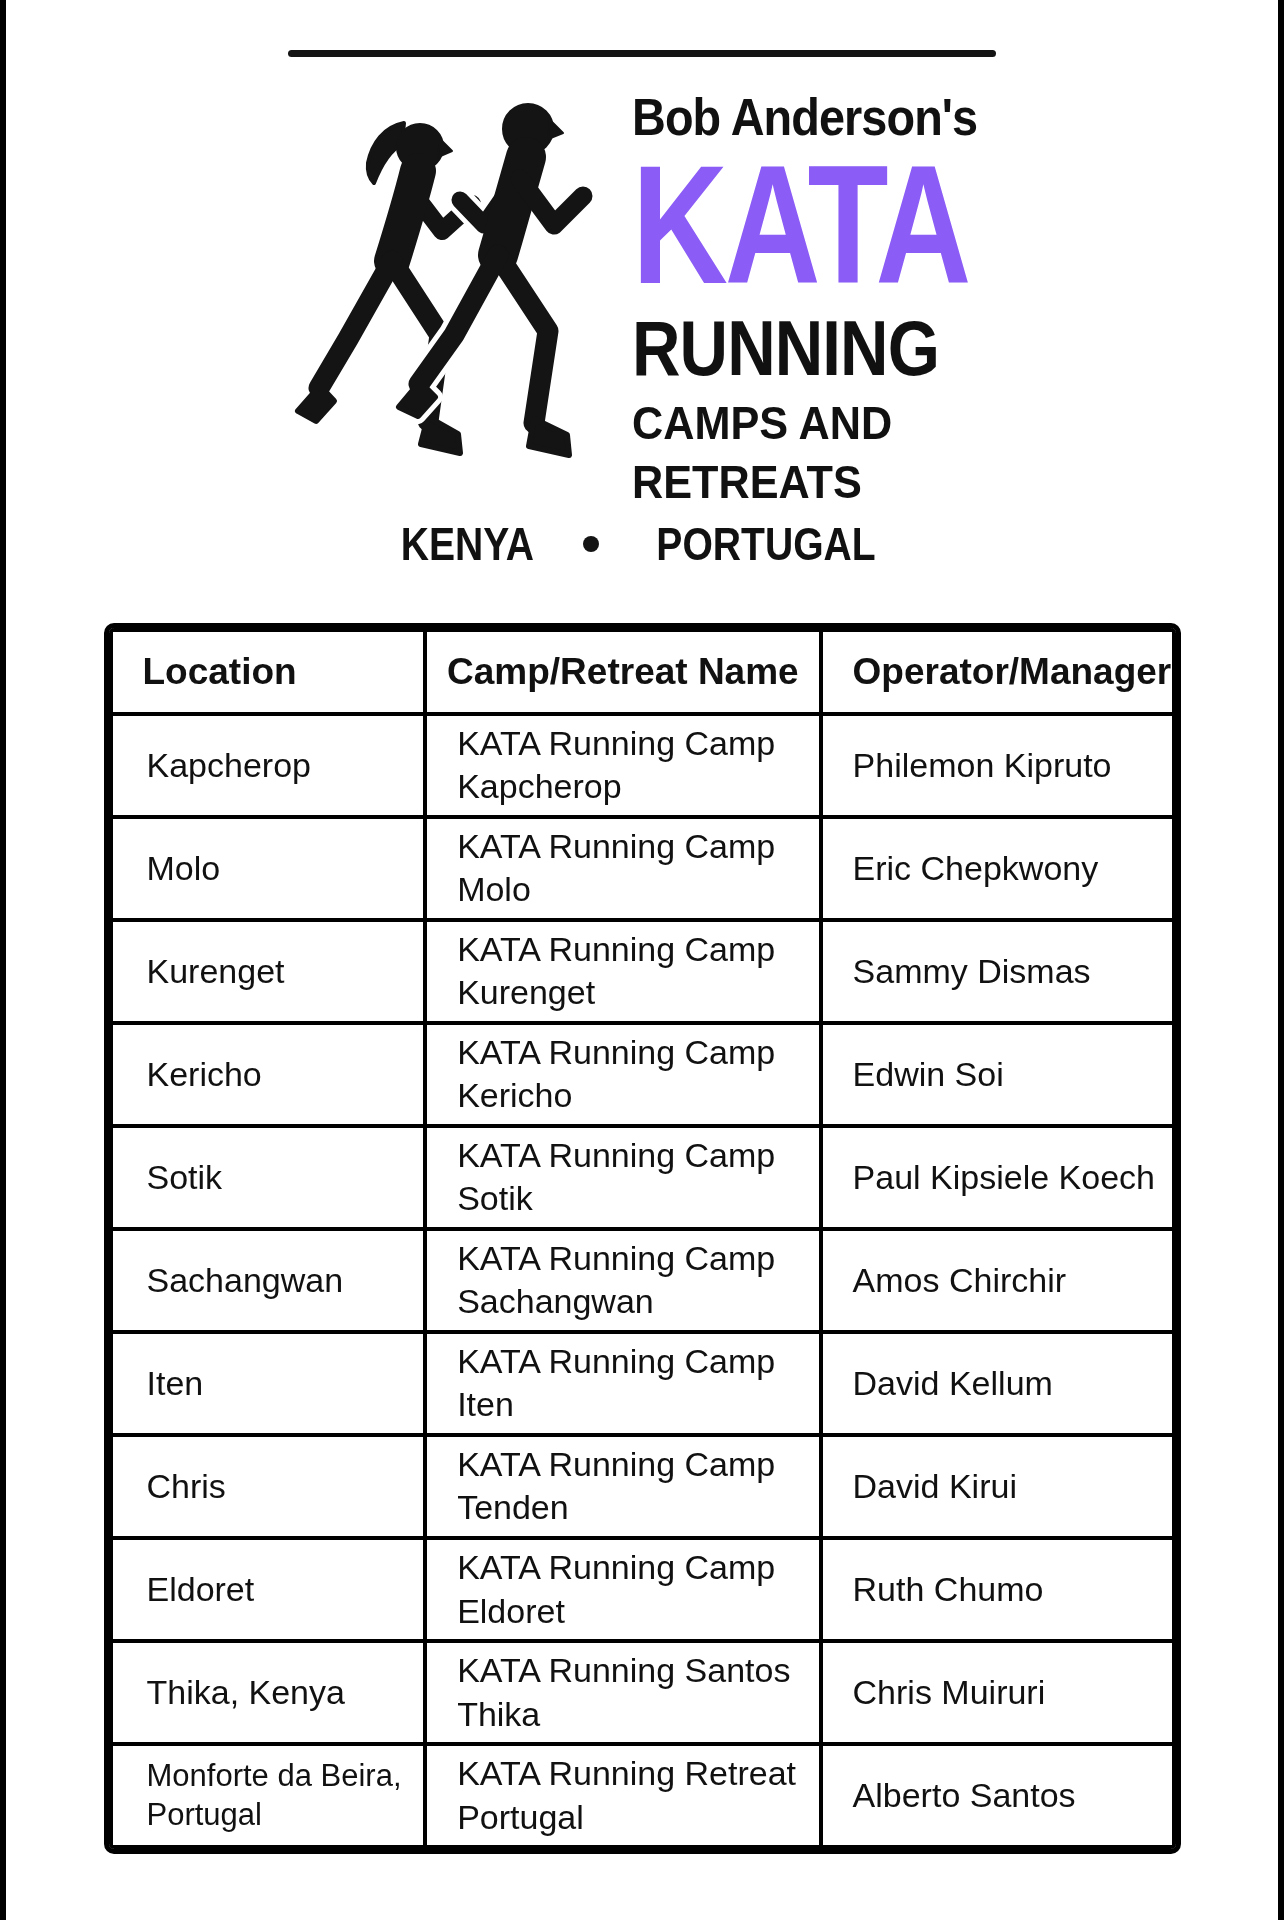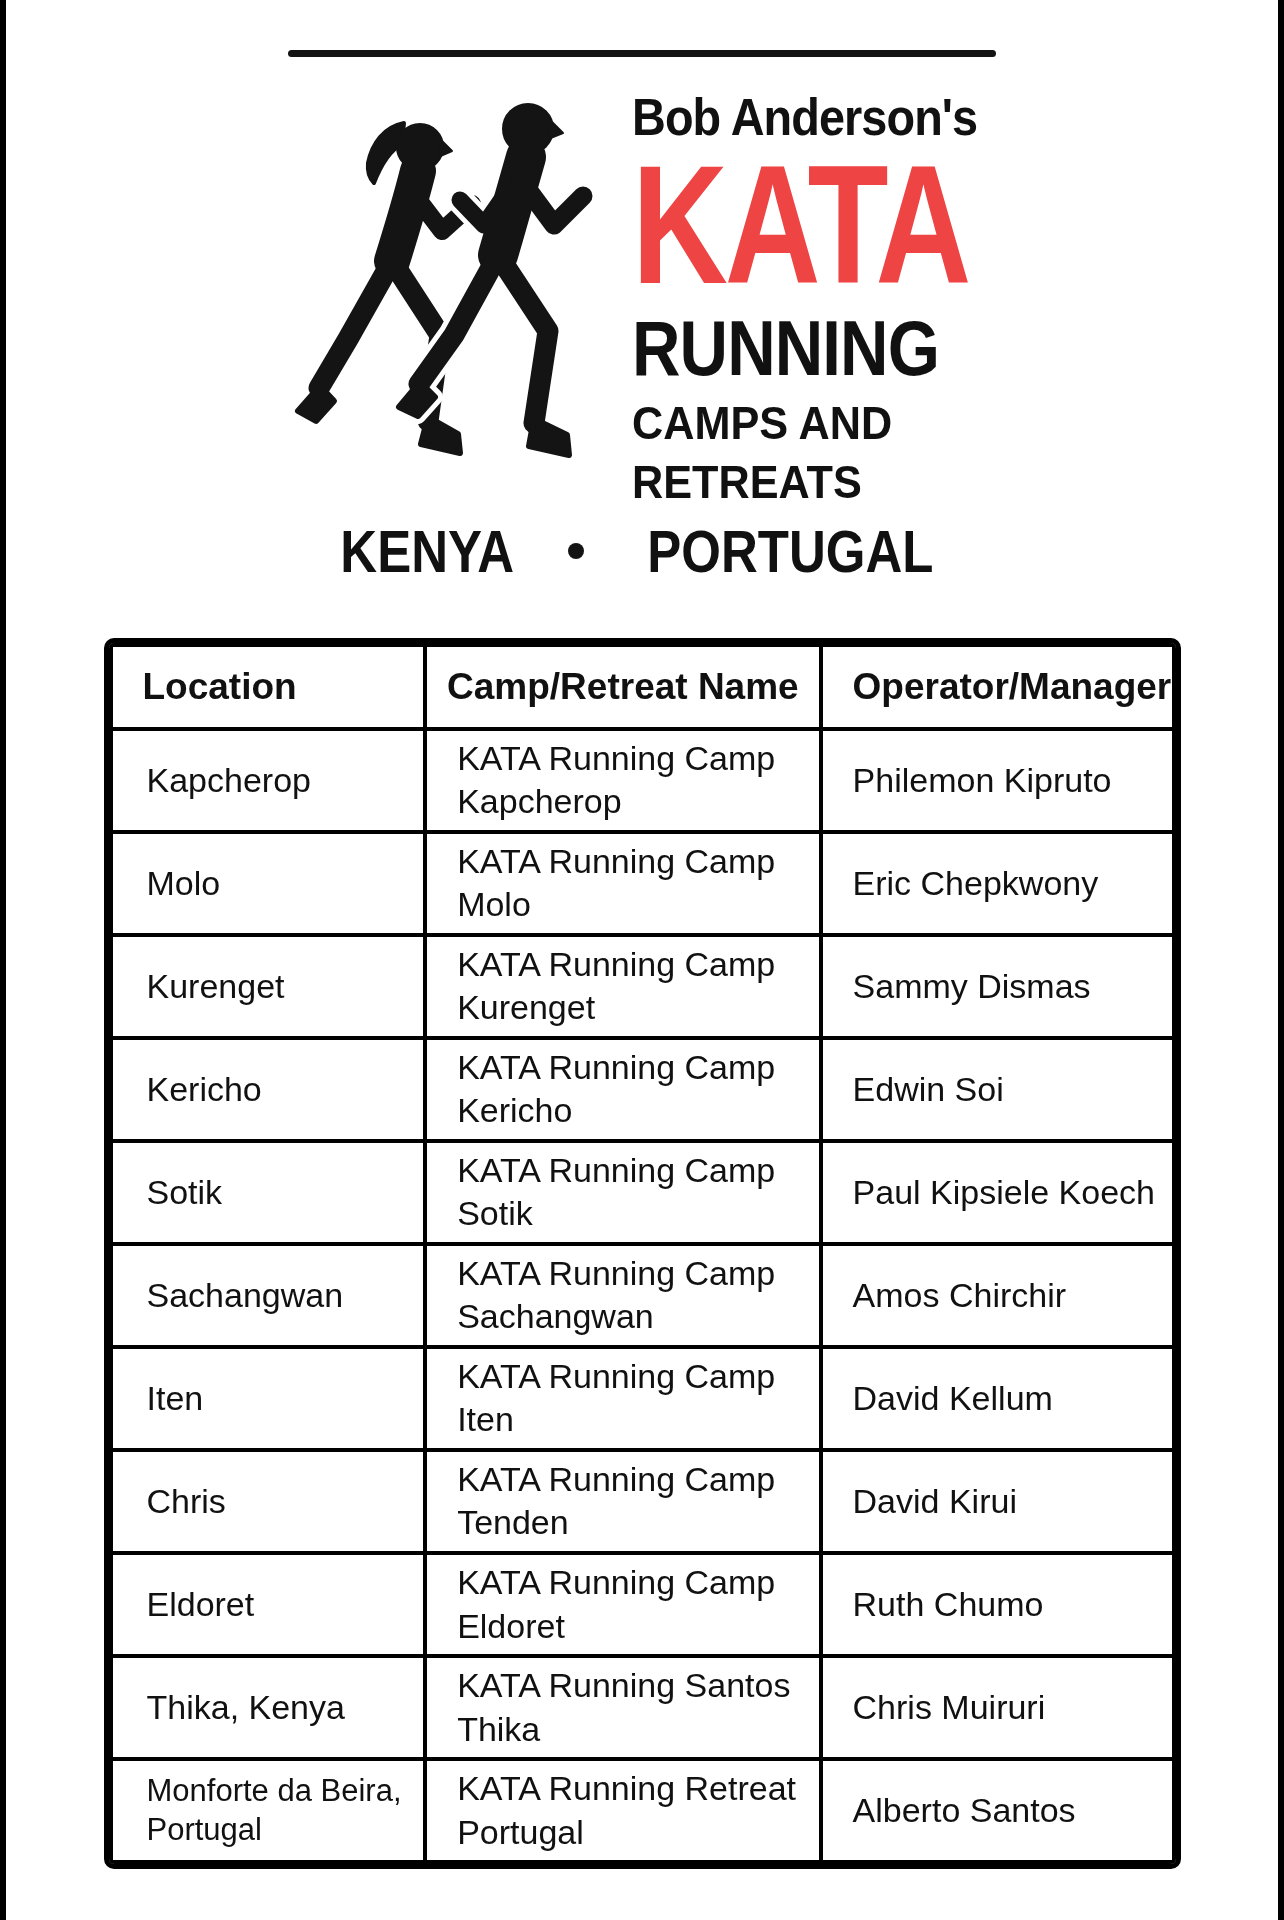--- a/index.html
+++ b/index.html
@@ -19,21 +19,21 @@
   .owner{font-size:52px;font-weight:bold;letter-spacing:-1px;text-decoration:underline;}
   .owner .cx{transform:scaleX(.9);}
   .brand{font-size:168px;font-weight:bold;line-height:.82;margin-top:14px;letter-spacing:-4px;}
   .brand .cx{transform:scaleX(.79);}
   .l1{font-size:78px;font-weight:bold;margin-top:14px;letter-spacing:-1px;}
   .l1 .cx{transform:scaleX(.86);}
   .l2,.l3{font-size:47px;font-weight:bold;margin-top:12px;letter-spacing:0;}
   .l2 .cx,.l3 .cx{transform:scaleX(.92);}
   .countries{
     margin-top:12px;display:flex;justify-content:center;align-items:center;gap:38px;
-    font-size:60px;font-weight:bold;
+    font-size:46px;font-weight:bold;
   }
   .countries .cx{transform-origin:center center;transform:scaleX(.85);}
   .dot{width:16px;height:16px;border-radius:50%;background:#141414;flex:0 0 auto;}
   
   .table-frame{
     width:1077px;margin:52px auto 0;border:5px solid #000;border-radius:10px;
     box-sizing:border-box;overflow:hidden;
   }
   table{border-collapse:collapse;width:100%;table-layout:fixed;}
   col.c1{width:29.6%;} col.c2{width:37.2%;} col.c3{width:33.2%;}
@@ -100,21 +100,21 @@
         <path d="M210,172 L260,248 L246,340" fill="none" stroke-width="21"></path>
         <path d="M246,336 L241,363 L281,372 L279,352 Z" stroke-width="6"></path>
 
         <path d="M210,172 L166,252 L131,301" fill="none" stroke-width="21"></path>
         <path d="M132,299 L111,324 L130,333 L147,314 Z" stroke-width="6"></path>
       </g>
     </svg>
 
     <div class="logo-text">
       <div class="owner"><span class="cx">Bob Anderson's</span></div>
-      <div class="brand" style="color:#ef4444;"><span class="cx">KATA</span></div>
+      <div class="brand" style="color:#8b5cf6;"><span class="cx">KATA</span></div>
       <div class="l1"><span class="cx">RUNNING</span></div>
       <div class="l2"><span class="cx">CAMPS AND</span></div>
       <div class="l3"><span class="cx">RETREATS</span></div>
     </div>
   </div>
 
   <div class="countries">
     <span class="cx">KENYA</span>
     <span class="dot"></span>
     <span class="cx">PORTUGAL</span>

